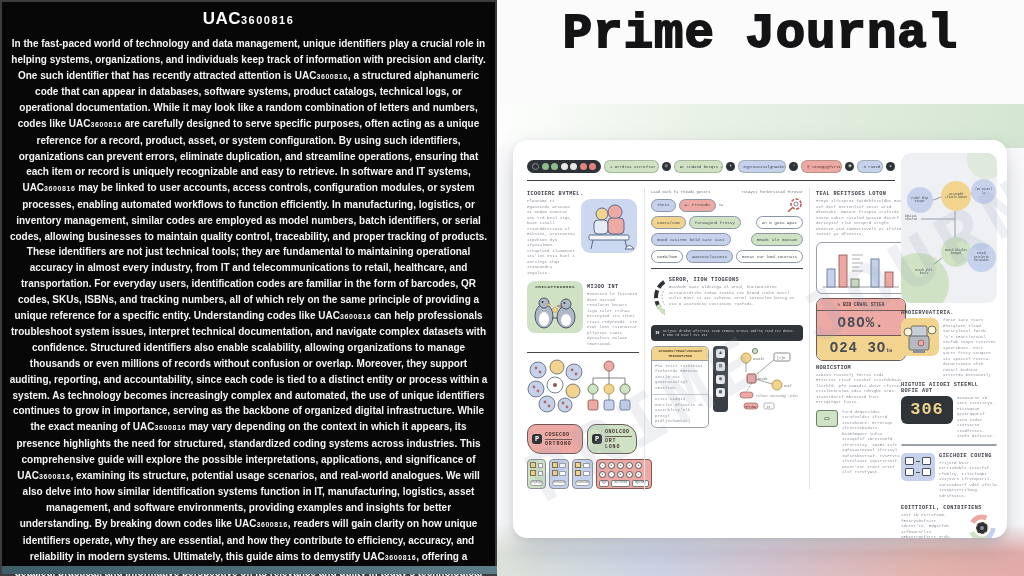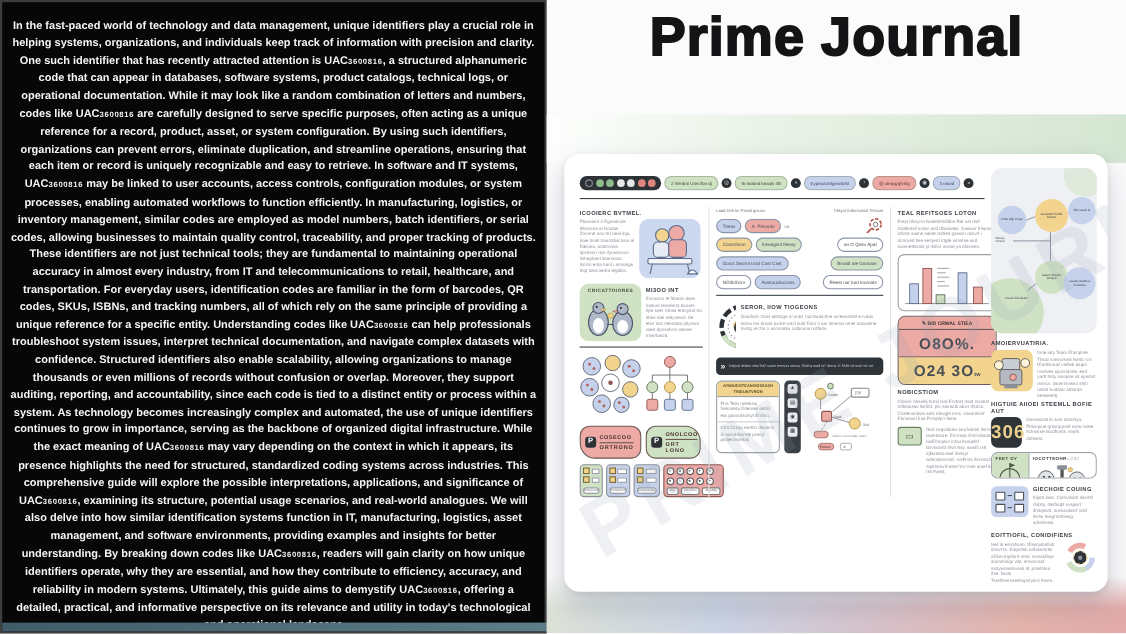--- a/index.html
+++ b/index.html
@@ -11,21 +11,21 @@
     border:2px solid #3d3d3d;box-sizing:border-box;padding:7px 7px 0;color:#fff;}
   .lp-title{text-align:center;font-weight:bold;font-size:17px;letter-spacing:.5px;color:#fff;}
   .lp-title .code{font-size:11px;letter-spacing:1.5px;}
   .lp-body{margin-top:7px;text-align:center;font-weight:bold;font-size:10px;line-height:15.8px;
     color:#f5f5f5;}
   .subnum{font-size:7px;letter-spacing:.6px;}
   .lp-bottom-strip{position:absolute;left:0;bottom:0;width:497px;height:8px;
     background:linear-gradient(90deg,#3f5d68,#5d7d88);}
 
   
-  .right-panel{position:absolute;left:497px;top:0;width:527px;height:576px;background:#fbfbfc;}
+  .right-panel{position:absolute;left:497px;top:0;width:527px;height:576px;background:#fbfbfc;font-family:Liberation Mono, monospace;}
   .green-band{position:absolute;top:104px;left:0;width:527px;height:44px;
     background:linear-gradient(90deg,#fdfefd 0%,#e9f2e6 40%,#d4e6d2 100%);}
   .bottom-band{position:absolute;bottom:0;left:0;width:527px;height:52px;
     background:linear-gradient(90deg,#dde2d8 0%,#ccd4e6 30%,#d9c2ca 58%,#e5b4ac 82%,#e2abab 100%);
     -webkit-mask-image:linear-gradient(180deg,transparent 0%,#000 55%);
             mask-image:linear-gradient(180deg,transparent 0%,#000 55%);}
   .brand{position:absolute;top:6px;left:0;width:527px;text-align:center;font-size:49px;
     font-weight:bold;color:#141416;-webkit-text-stroke:1.8px #141416;letter-spacing:1px;}
 
   
@@ -140,38 +140,41 @@
   .mindmap{position:relative;width:96px;height:150px;background:#eef0f4;border-radius:10px;
     overflow:hidden;flex:none;margin-bottom:4px;}
   .mm-blob{position:absolute;left:-14px;bottom:-12px;width:62px;height:62px;border-radius:50%;
     background:#cfe2c4;}
   .mm-blob2{position:absolute;right:-10px;top:-14px;width:40px;height:40px;border-radius:50%;
     background:#dfe9dc;}
   .mm-node{position:absolute;border-radius:50%;display:flex;align-items:center;justify-content:center;
     text-align:center;font-size:2.8px;line-height:3.4px;color:#3f4650;padding:2px;box-sizing:border-box;}
   .mm-blue{background:#c6d2ec;} .mm-yellow{background:#f2d48e;} .mm-green{background:#cfe2c4;}
   .mm-label{position:absolute;font-size:2.8px;color:#555;line-height:3.4px;}
-  .numcard{width:28px;height:28px;background:#2f3439;border-radius:6px;color:#ecd28e;
+  .numcard{width:52px;height:28px;background:#2f3439;border-radius:6px;color:#ecd28e;
     font-size:17px;font-weight:bold;text-align:center;line-height:28px;letter-spacing:1px;flex:none;}
   .feet-row{display:flex;margin:4px 0;border:.9px solid #9aa0a8;border-radius:6px;overflow:hidden;height:46px;}
   .feet{width:34px;flex:none;background:#cfe2c4;border-right:.9px solid #9aa0a8;padding:2px 3px;box-sizing:border-box;}
   .feet .micro-h{margin:0;font-size:4px;color:#41503e;}
   .robo{flex:1;padding:2px 3px;box-sizing:border-box;background:#fff;}
   .robo .micro-h{margin:0;font-size:4px;}
   .chiprow{display:flex;gap:4px;margin:3px 0;}
   .chipbox{width:34px;height:28px;background:#c6d2ec;border-radius:5px;flex:none;
     display:flex;flex-direction:column;justify-content:space-around;padding:3px 4px;box-sizing:border-box;}
   .chip-line{display:flex;justify-content:space-between;align-items:center;}
   .chip-sq{width:7px;height:6px;background:#fff;border:.8px solid #4a4f58;border-radius:1px;}
   .chip-mid{flex:1;border-top:1px dashed #4a4f58;margin:0 2px;}
 </style>
 </head>
 <body>
 
 <div class="left-panel">
+  <div class="lp-title">
+    <span>UAC</span><span class="code">3600816</span>
+  </div>
   <div class="lp-body">In the fast-paced world of technology and data management, unique identifiers play a crucial role in helping systems, organizations, and individuals keep track of information with precision and clarity. One such identifier that has recently attracted attention is UAC<span class="subnum">3600816</span>, a structured alphanumeric code that can appear in databases, software systems, product catalogs, technical logs, or operational documentation. While it may look like a random combination of letters and numbers, codes like UAC<span class="subnum">3600816</span> are carefully designed to serve specific purposes, often acting as a unique reference for a record, product, asset, or system configuration. By using such identifiers, organizations can prevent errors, eliminate duplication, and streamline operations, ensuring that each item or record is uniquely recognizable and easy to retrieve. In software and IT systems, UAC<span class="subnum">3600816</span> may be linked to user accounts, access controls, configuration modules, or system processes, enabling automated workflows to function efficiently. In manufacturing, logistics, or inventory management, similar codes are employed as model numbers, batch identifiers, or serial codes, allowing businesses to maintain quality control, traceability, and proper tracking of products. These identifiers are not just technical tools; they are fundamental to maintaining operational accuracy in almost every industry, from IT and telecommunications to retail, healthcare, and transportation. For everyday users, identification codes are familiar in the form of barcodes, QR codes, SKUs, ISBNs, and tracking numbers, all of which rely on the same principle of providing a unique reference for a specific entity. Understanding codes like UAC<span class="subnum">3600816</span> can help professionals troubleshoot system issues, interpret technical documentation, and navigate complex datasets with confidence. Structured identifiers also enable scalability, allowing organizations to manage thousands or even millions of records without confusion or overlap. Moreover, they support auditing, reporting, and accountability, since each code is tied to a distinct entity or process within a system. As technology becomes increasingly complex and automated, the use of unique identifiers continues to grow in importance, serving as the backbone of organized digital infrastructure. While the exact meaning of UAC<span class="subnum">3600816</span> may vary depending on the context in which it appears, its presence highlights the need for structured, standardized coding systems across industries. This comprehensive guide will explore the possible interpretations, applications, and significance of UAC<span class="subnum">3600816</span>, examining its structure, potential usage scenarios, and real-world analogues. We will also delve into how similar identification systems function in IT, manufacturing, logistics, asset management, and software environments, providing examples and insights for better understanding. By breaking down codes like UAC<span class="subnum">3600816</span>, readers will gain clarity on how unique identifiers operate, why they are essential, and how they contribute to efficiency, accuracy, and reliability in modern systems. Ultimately, this guide aims to demystify UAC<span class="subnum">3600816</span>, offering a detailed, practical, and informative perspective on its relevance and utility in today's technological and operational landscape</div>
   <div class="lp-bottom-strip"></div>
 </div>
 
 <div class="right-panel">
   <div class="green-band"></div>
   <div class="bottom-band"></div>
   <div class="brand">Prime Journal</div>
 
   <div class="card">

